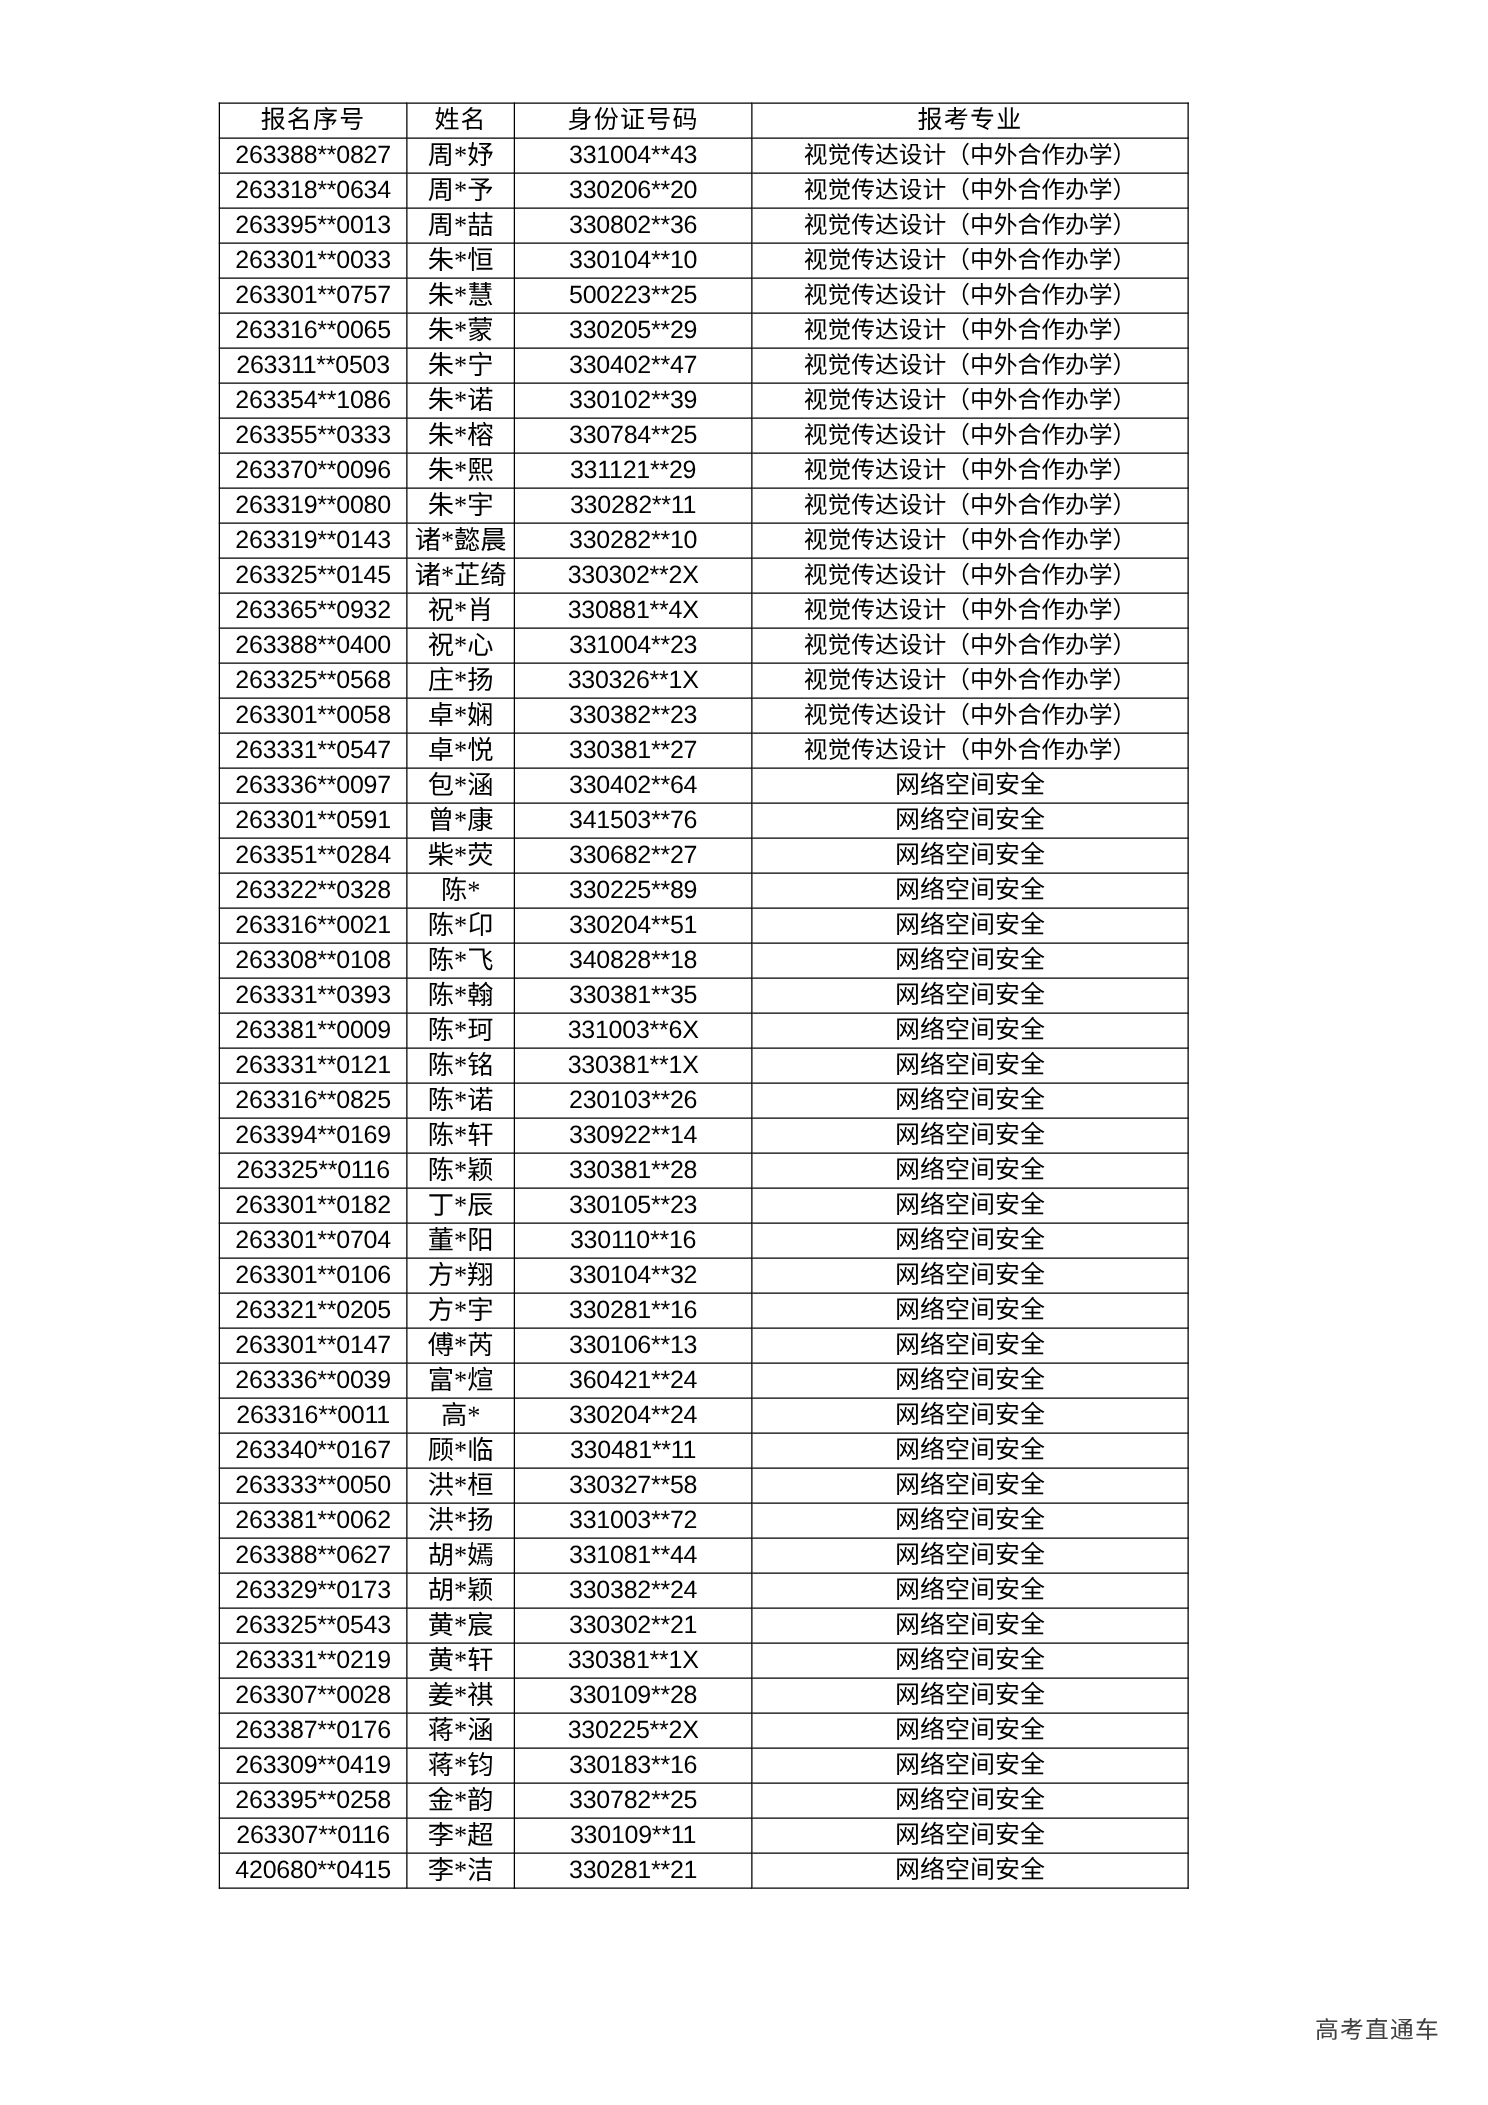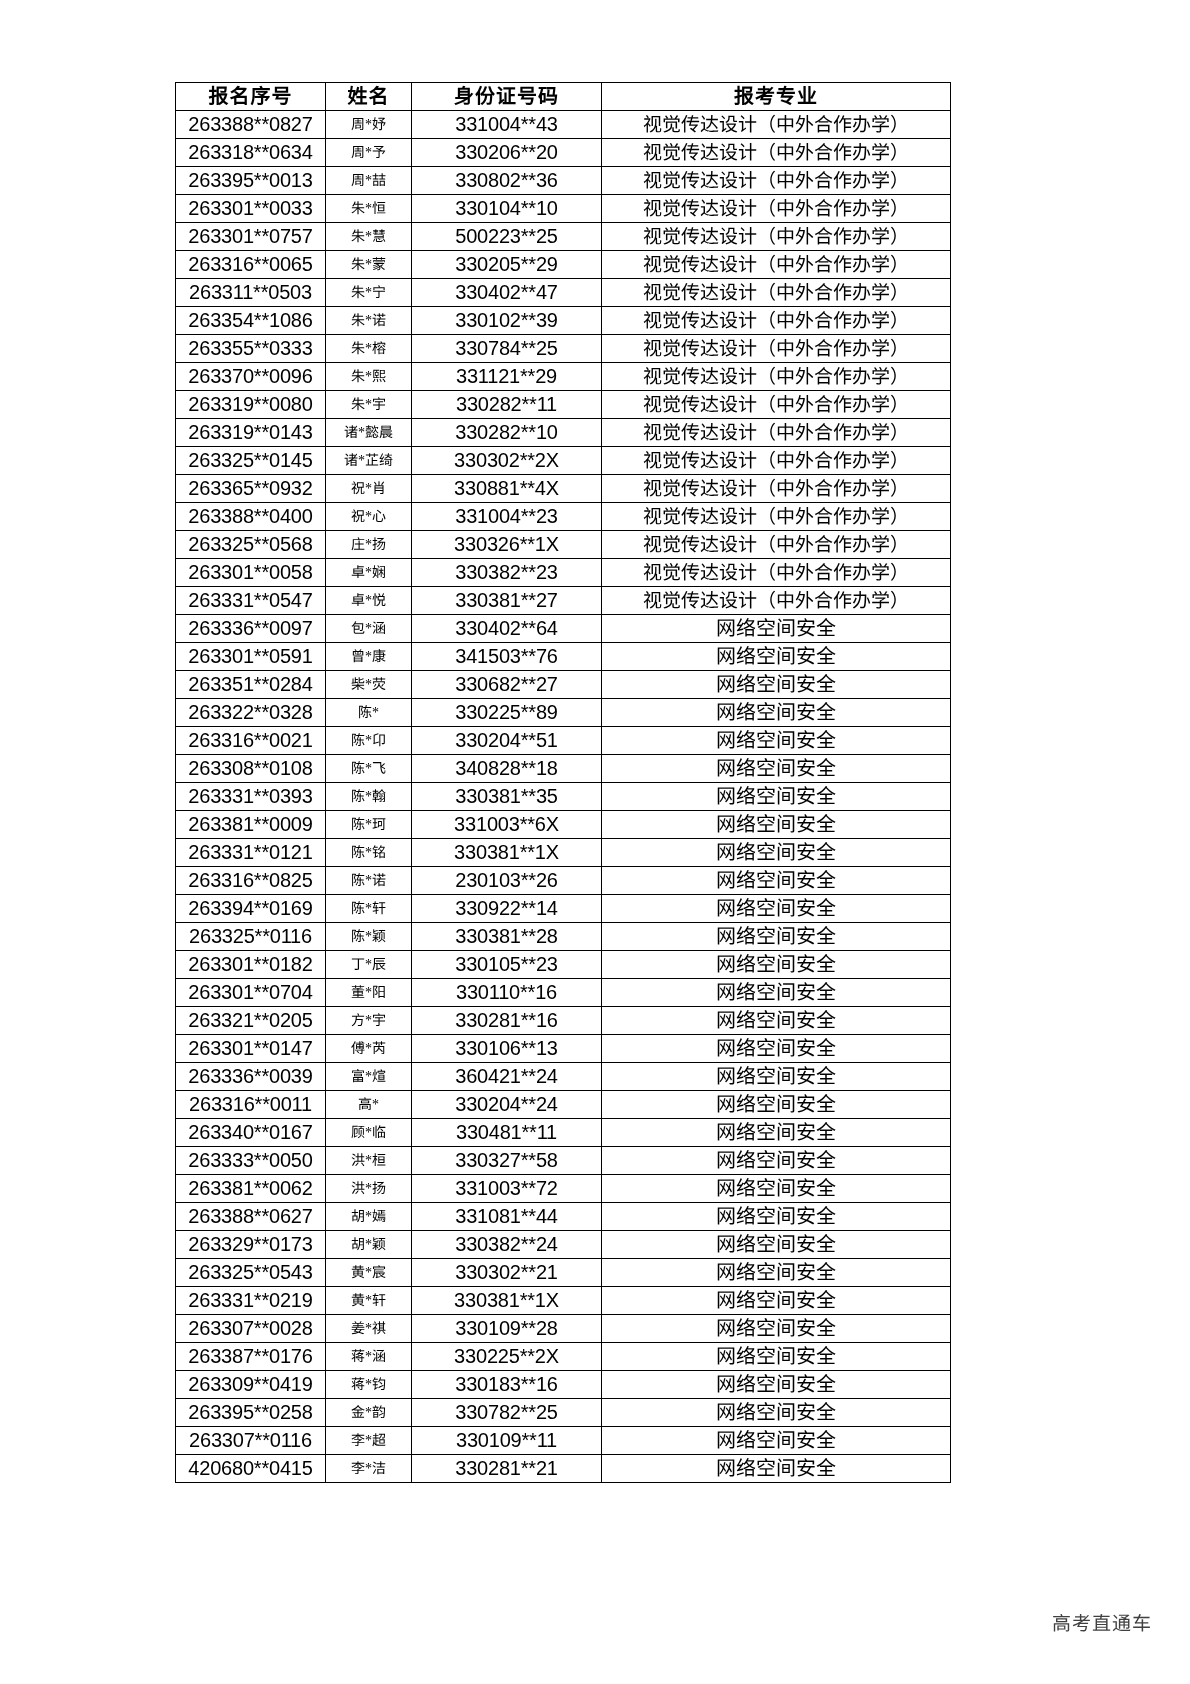--- a/index.html
+++ b/index.html
@@ -50,39 +50,39 @@
     height: 27px;
     line-height: 25px;
     padding: 0 2px;
     vertical-align: middle;
     white-space: nowrap;
     overflow: hidden;
   }
 
   table.roster th {
     text-align: center;
-    font-weight: bold;
+    font-weight: normal;
     font-size: 20px;
     font-family: "Liberation Serif", "DejaVu Serif", serif;
     letter-spacing: 1px;
   }
 
   
   td.serial, td.idnum {
     text-align: center;
     font-family: "Liberation Sans", "DejaVu Sans", sans-serif;
     font-size: 20px;
     letter-spacing: -0.2px;
     font-weight: 400;
   }
 
   td.name {
     text-align: center;
     font-family: "Liberation Serif", "DejaVu Serif", serif;
-    font-size: 14px;
+    font-size: 21px;
     letter-spacing: 0px;
   }
 
   td.major {
     text-align: center;
     font-family: "Liberation Serif", "DejaVu Serif", serif;
     font-size: 20px;
     letter-spacing: 0px;
   }
 
@@ -310,20 +310,26 @@
             <td class="idnum">330105**23</td>
             <td class="major">网络空间安全</td>
           </tr>
           <tr>
             <td class="serial">263301**0704</td>
             <td class="name">董*阳</td>
             <td class="idnum">330110**16</td>
             <td class="major">网络空间安全</td>
           </tr>
           <tr>
+            <td class="serial">263301**0106</td>
+            <td class="name">方*翔</td>
+            <td class="idnum">330104**32</td>
+            <td class="major">网络空间安全</td>
+          </tr>
+          <tr>
             <td class="serial">263321**0205</td>
             <td class="name">方*宇</td>
             <td class="idnum">330281**16</td>
             <td class="major">网络空间安全</td>
           </tr>
           <tr>
             <td class="serial">263301**0147</td>
             <td class="name">傅*芮</td>
             <td class="idnum">330106**13</td>
             <td class="major">网络空间安全</td>

